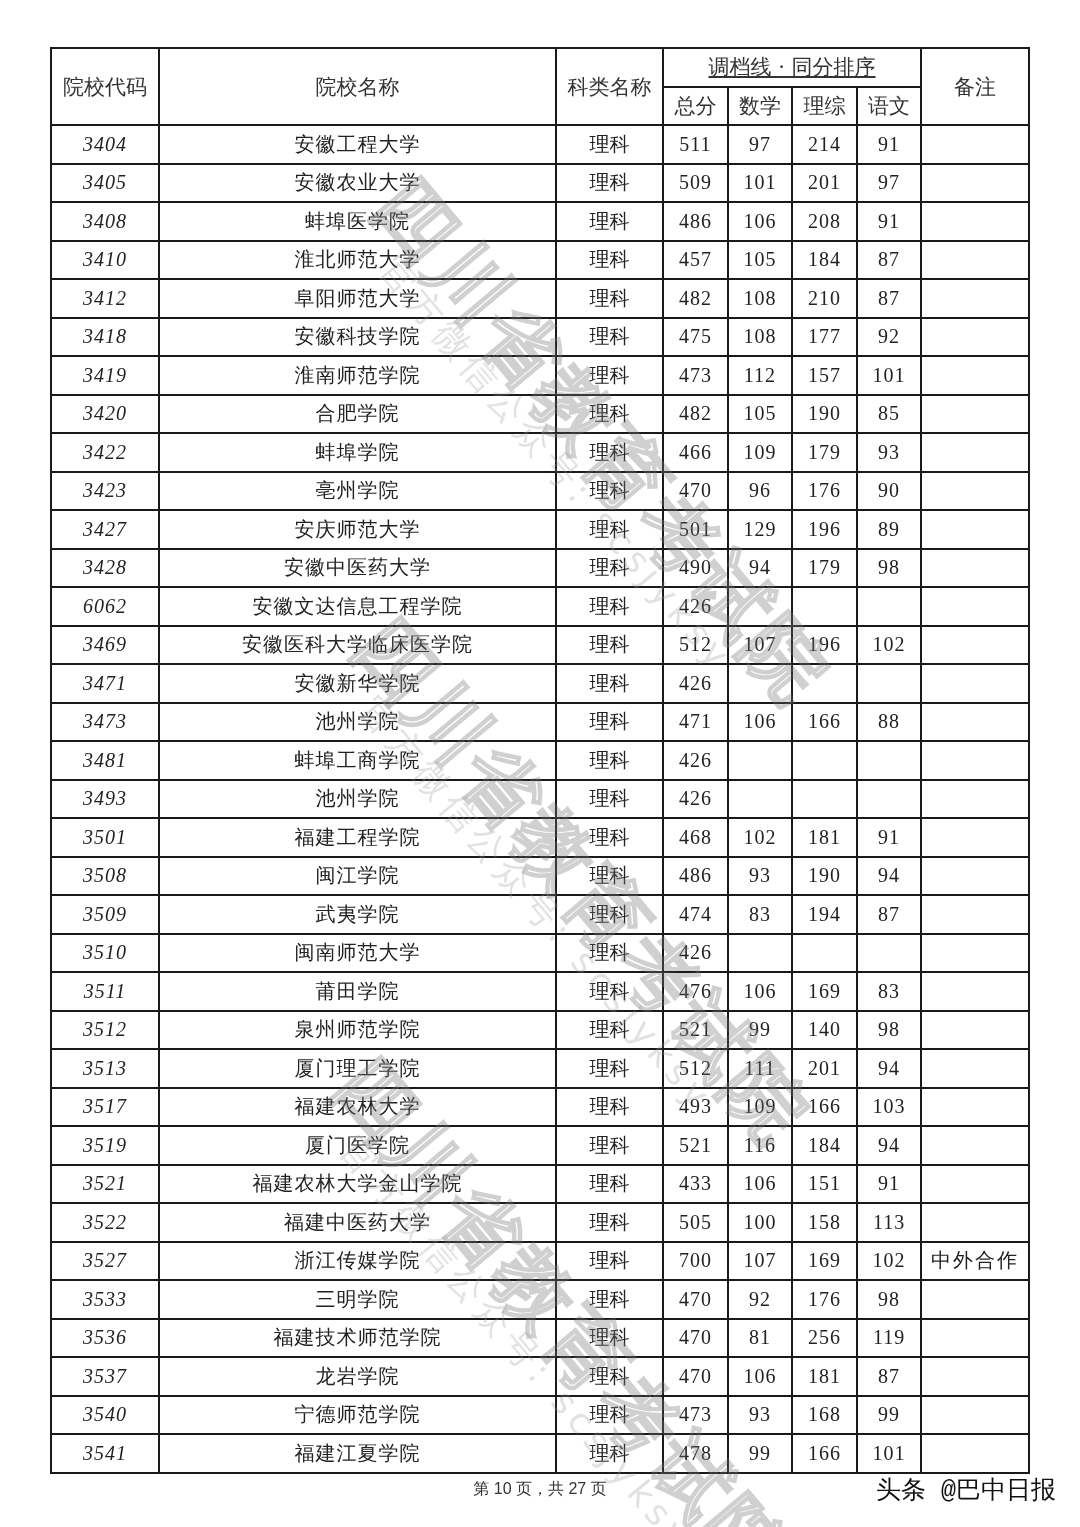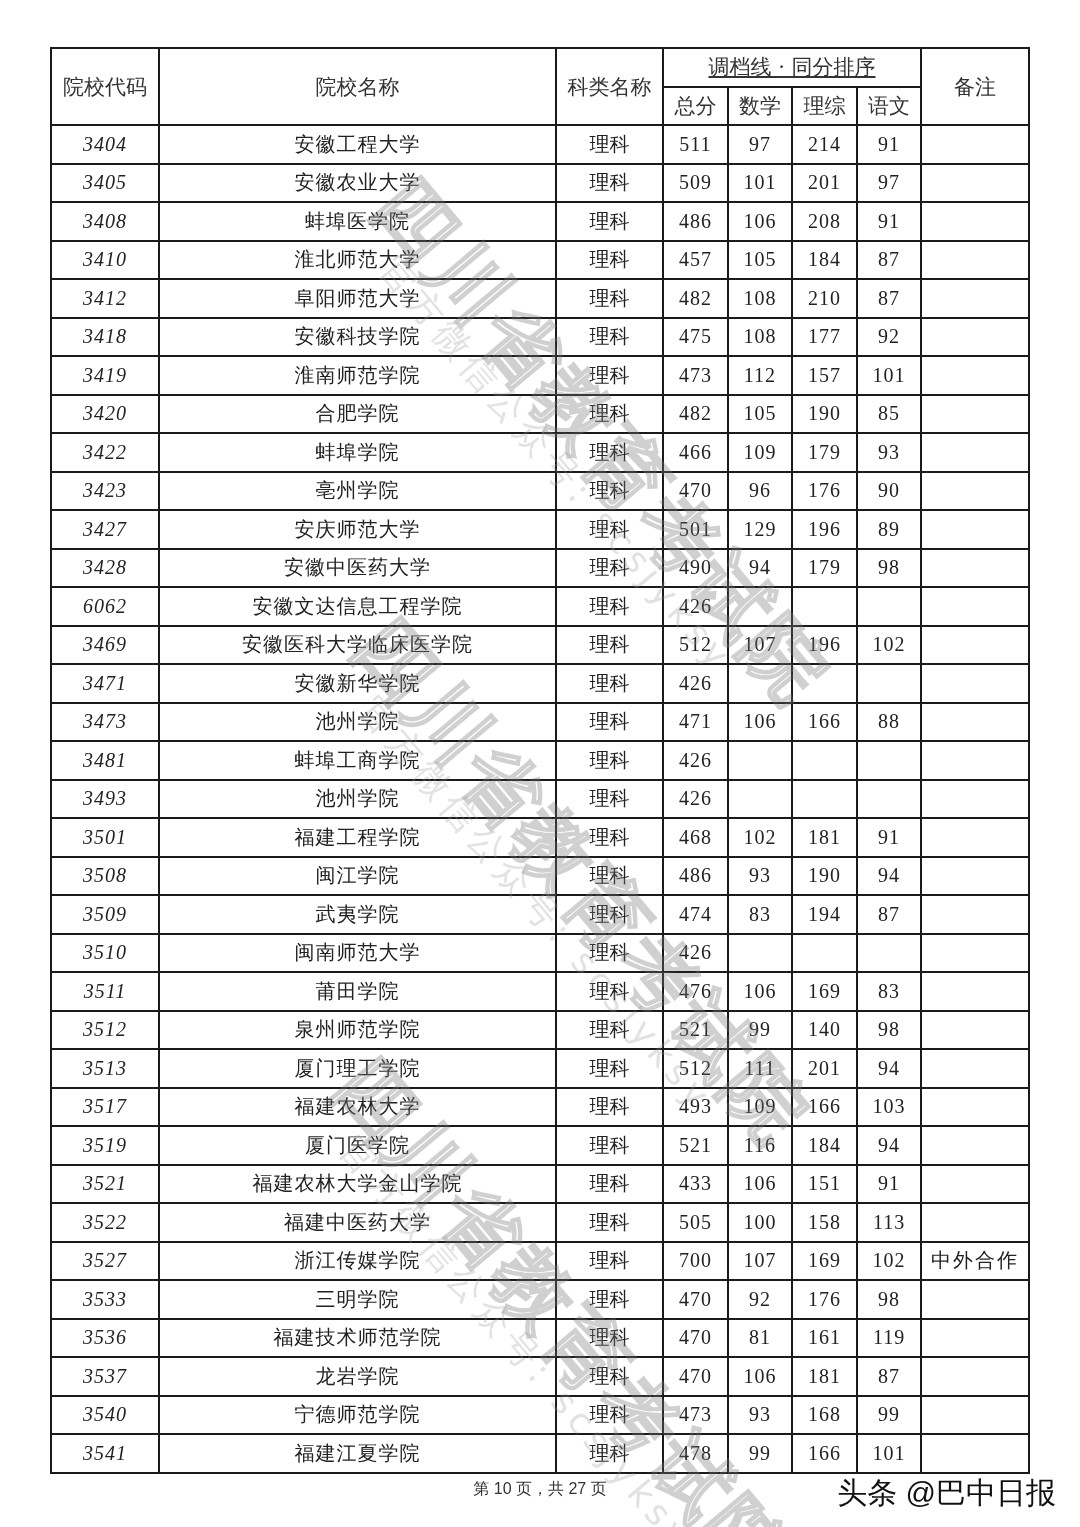--- a/index.html
+++ b/index.html
@@ -18,22 +18,22 @@
   td.num { font-family: "Liberation Serif", "DejaVu Serif", serif; font-size: 21px; letter-spacing: 1px; }
   td.code { font-family: "Liberation Serif", "DejaVu Serif", serif; font-size: 21px; letter-spacing: 1px; font-style: italic; }
   td.note { font-size: 20px; letter-spacing: 2px; }
   .watermark { position: absolute; pointer-events: none; color: rgba(150,150,150,0.28);
          transform-origin: left top; white-space: nowrap; }
   .wm-main { font-family: "DejaVu Sans", sans-serif; font-size: 78px; font-weight: bold; letter-spacing: 4px;
          -webkit-text-stroke: 2px rgba(120,120,120,0.35); color: transparent; }
   .wm-sub { font-family: "DejaVu Sans", sans-serif; font-size: 36px; letter-spacing: 6px; }
   .footer-page { position: absolute; left: 0; width: 1080px; top: 1472px; text-align: center;
          font-family: "Liberation Sans", sans-serif; font-size: 16px; color: #333; }
-  .footer-brand { position: absolute; right: 24px; top: 1466px; font-family: Liberation Sans, sans-serif;
-         font-size: 30px; color: #111; }
+  .footer-brand { position: absolute; right: 24px; top: 1466px; font-family: Liberation Mono, monospace;
+         font-size: 25px; color: #111; }
 </style>
 </head>
 <body>
 
 <div class="page">
 
   <table class="score-table">
     <colgroup>
       <col style="width:108px">
       <col style="width:397px">
@@ -369,21 +369,21 @@
           <td class="num">176</td>
           <td class="num">98</td>
           <td class="note"></td>
         </tr>
         <tr>
           <td class="code">3536</td>
           <td class="name">福建技术师范学院</td>
           <td>理科</td>
           <td class="num">470</td>
           <td class="num">81</td>
-          <td class="num">161</td>
+          <td class="num">256</td>
           <td class="num">119</td>
           <td class="note"></td>
         </tr>
         <tr>
           <td class="code">3537</td>
           <td class="name">龙岩学院</td>
           <td>理科</td>
           <td class="num">470</td>
           <td class="num">106</td>
           <td class="num">181</td>

